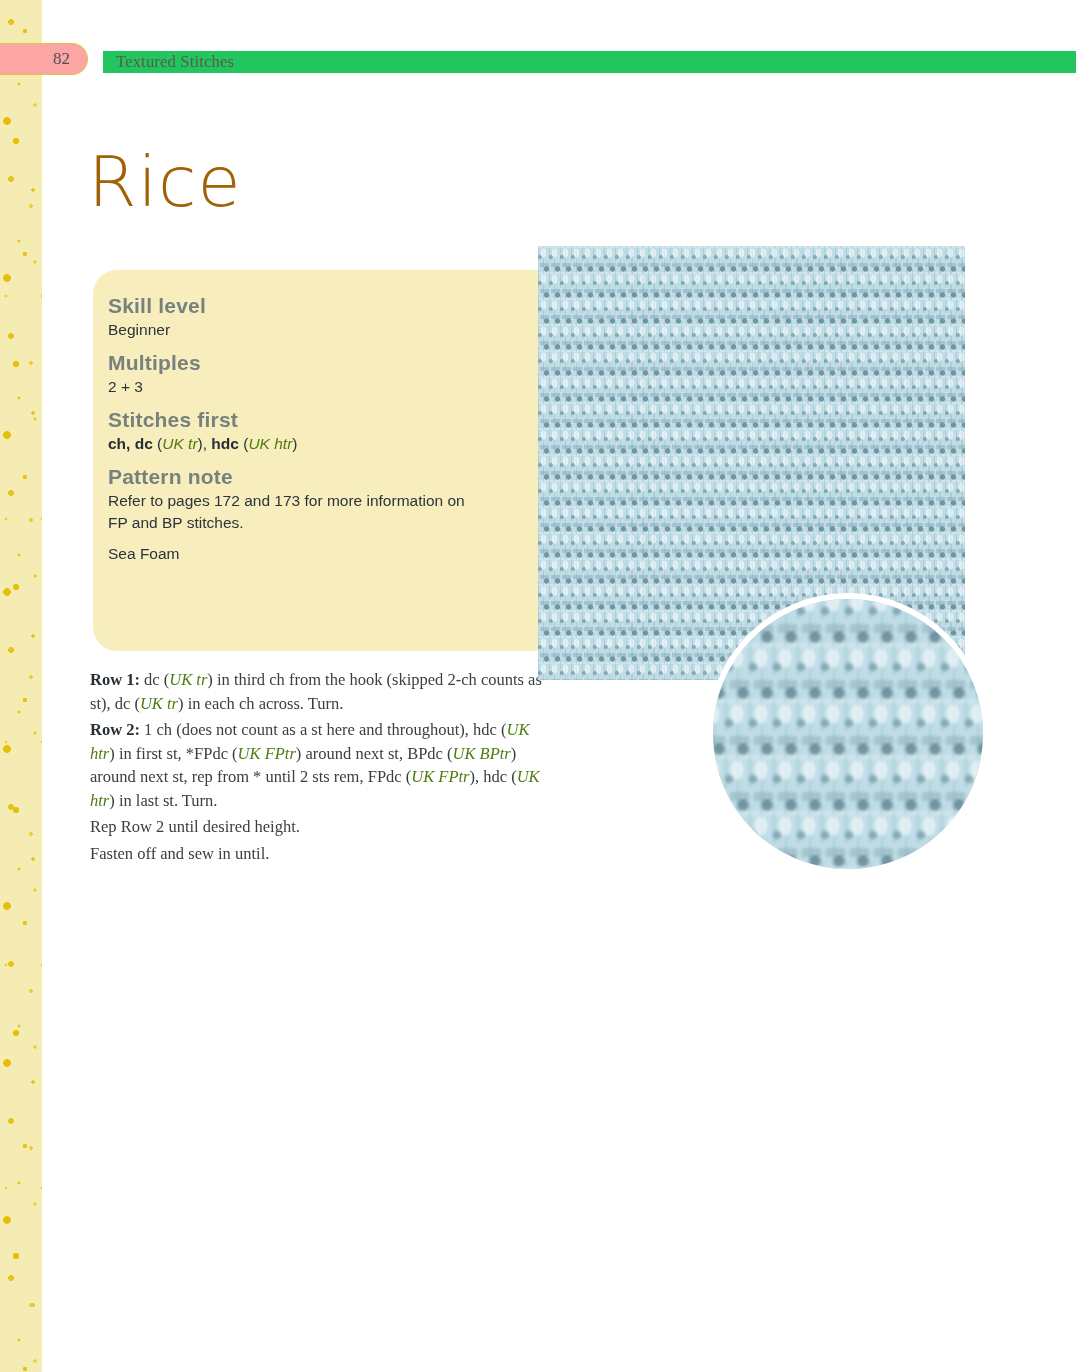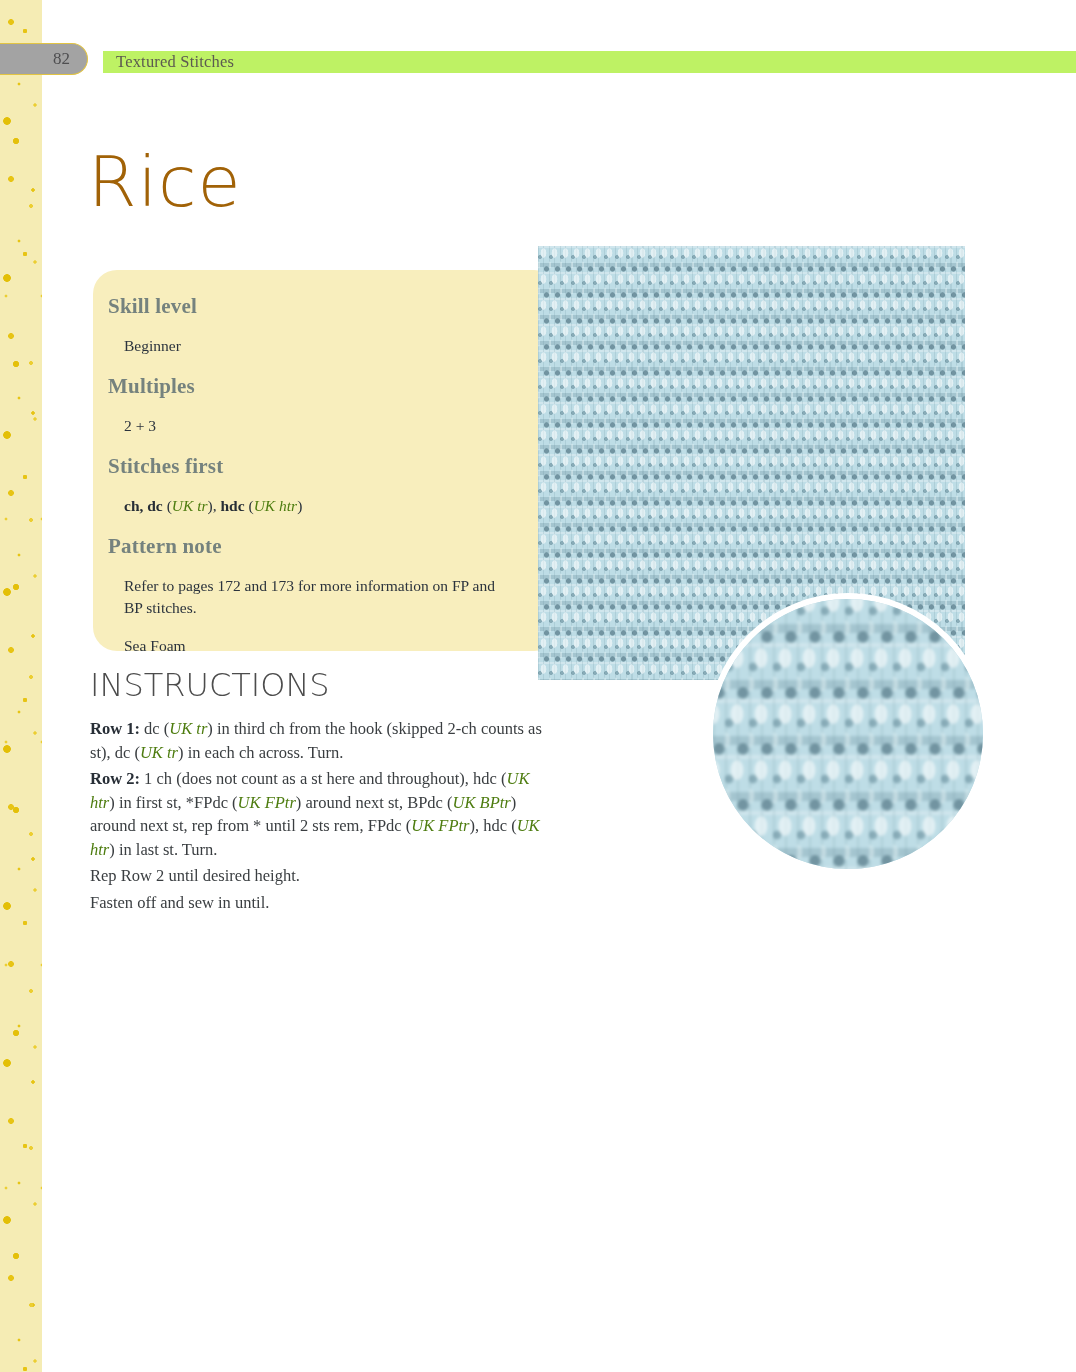--- a/index.html
+++ b/index.html
@@ -23,53 +23,53 @@
       radial-gradient(circle at 16px 141px, #e4c00a 0 2.8px, rgba(228,192,10,0) 3.4px),
       radial-gradient(circle at 33px 190px, #e7c414 0 1.5px, rgba(231,196,20,0) 2.0px);
     background-size:
       42px 157px,42px 157px,42px 157px,42px 157px,42px 157px,
       36px 223px,36px 223px,36px 223px,36px 223px;
   }
 
   
   .page-tab{
     position:absolute;left:0;top:43px;width:88px;height:32px;box-sizing:border-box;
-    background:#a3a3a3;border:1.5px solid #e2c443;border-left:none;
+    background:#fca5a5;border:1.5px solid #e2c443;border-left:none;
     border-radius:0 17px 17px 0;z-index:6;
     display:flex;align-items:center;justify-content:flex-end;padding-right:17px;
     font-family:"Liberation Serif", serif;font-size:17px;color:#4e4e50;
   }
 
   
   .section-bar{
     position:absolute;left:103px;top:51px;right:0;height:22px;z-index:5;
-    background:#bef264;display:flex;align-items:center;
+    background:#22c55e;display:flex;align-items:center;
     padding-left:13px;box-sizing:border-box;
     font-family:"Liberation Serif", serif;font-size:16.5px;color:#5c5a50;letter-spacing:.2px;
   }
 
   .page-title{
     position:absolute;left:88px;top:100px;z-index:2;
     font-family:"DejaVu Sans","Liberation Sans",sans-serif;
     font-size:70px;font-weight:200;color:#a16207;letter-spacing:1px;line-height:1;
   }
 
   
   .info-box{
     position:absolute;left:93px;top:270px;width:465px;height:381px;z-index:2;
     background:#f8eebd;border-radius:24px;box-sizing:border-box;
     padding:23px 24px 0 15px;
   }
-  .ibox-section{margin:0 0 9px 0;font-family:Liberation Serif, serif;}
+  .ibox-section{margin:0 0 9px 0;}
   .ibox-section h3{
     margin:0;font-size:21px;line-height:26px;font-weight:700;
     color:#75827e;letter-spacing:.2px;
   }
   .ibox-body{
-    margin:16px;font-size:15.5px;line-height:22px;font-weight:500;color:#2b333d;
+    margin:0;font-size:15.5px;line-height:22px;font-weight:500;color:#2b333d;
   }
   .ibox-body.narrow{max-width:372px;}
 
   .seg-b{font-weight:700;color:#272e36;}
   .seg-i{font-style:italic;font-weight:400;color:#4d7c0f;}
 
   
   .swatch{
     position:absolute;left:538px;top:246px;width:427px;height:434px;z-index:3;
     background-color:#bedde6;
@@ -152,18 +152,17 @@
   </div>
 </section>
 
 <div class="swatch"></div>
 
 <div class="zoom-circle">
   <div class="zoom-tex"></div>
 </div>
 
 <section class="instructions">
-  <h2>INSTRUCTIONS</h2>
   <p class="instr"><span class="seg-b">Row 1:</span><span class="seg-n"> dc (</span><span class="seg-i">UK tr</span><span class="seg-n">) in third ch from the hook (skipped 2-ch counts as st), dc (</span><span class="seg-i">UK tr</span><span class="seg-n">) in each ch across. Turn.</span></p>
   <p class="instr"><span class="seg-b">Row 2:</span><span class="seg-n"> 1 ch (does not count as a st here and throughout), hdc (</span><span class="seg-i">UK htr</span><span class="seg-n">) in first st, *FPdc (</span><span class="seg-i">UK FPtr</span><span class="seg-n">) around next st, BPdc (</span><span class="seg-i">UK BPtr</span><span class="seg-n">) around next st, rep from * until 2 sts rem, FPdc (</span><span class="seg-i">UK FPtr</span><span class="seg-n">), hdc (</span><span class="seg-i">UK htr</span><span class="seg-n">) in last st. Turn.</span></p>
   <p class="instr"><span class="seg-n">Rep Row 2 until desired height.</span></p>
   <p class="instr"><span class="seg-n">Fasten off and sew in until.</span></p>
 </section>
 
 </body></html>

